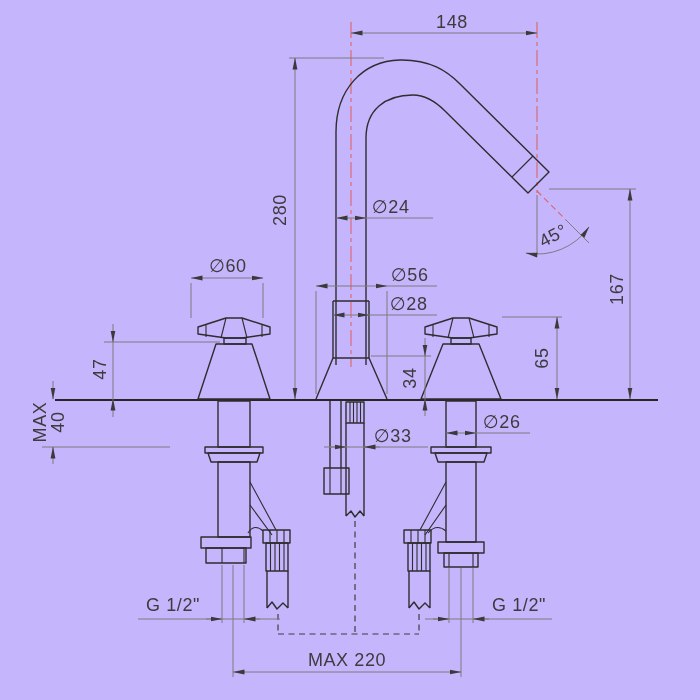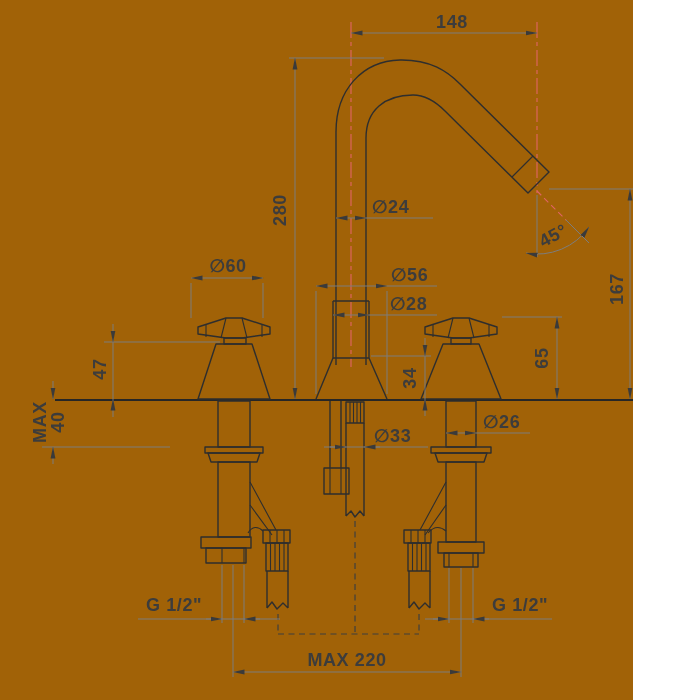--- a/index.html
+++ b/index.html
@@ -1,16 +1,16 @@
 <!DOCTYPE html>
 <html><head>
 <meta charset="utf-8">
 <style>
   html,body{margin:0;padding:0;background:#ffffff;}
-  .sheet{width:633px;height:700px;background:#a16207;position:relative;overflow:hidden;font-weight:bold;}
+  .sheet{width:700px;height:700px;background:#c4b5fd;position:relative;overflow:hidden;}
   svg{display:block;}
   .obj{stroke:#2e2e2e;stroke-width:1.4;fill:none;stroke-linejoin:round;stroke-linecap:butt;}
   .obj2{stroke:#2e2e2e;stroke-width:1.1;fill:none;stroke-linejoin:round;}
   .deck{stroke:#262626;stroke-width:2.2;fill:none;}
   .dim{stroke:#7d7d7d;stroke-width:1;fill:none;}
   .dimtxt{font-family:"Liberation Sans","DejaVu Sans",sans-serif;font-size:18px;letter-spacing:0.6px;fill:#3c3c3c;}
   .red{stroke:#e06464;stroke-width:1.1;fill:none;stroke-dasharray:16 4 4 4;}
   .reddash{stroke:#e06464;stroke-width:1.1;fill:none;stroke-dasharray:6 4;}
   .hdash{stroke:#3f3f3f;stroke-width:1.2;fill:none;stroke-dasharray:6 4.5;}
 </style>

